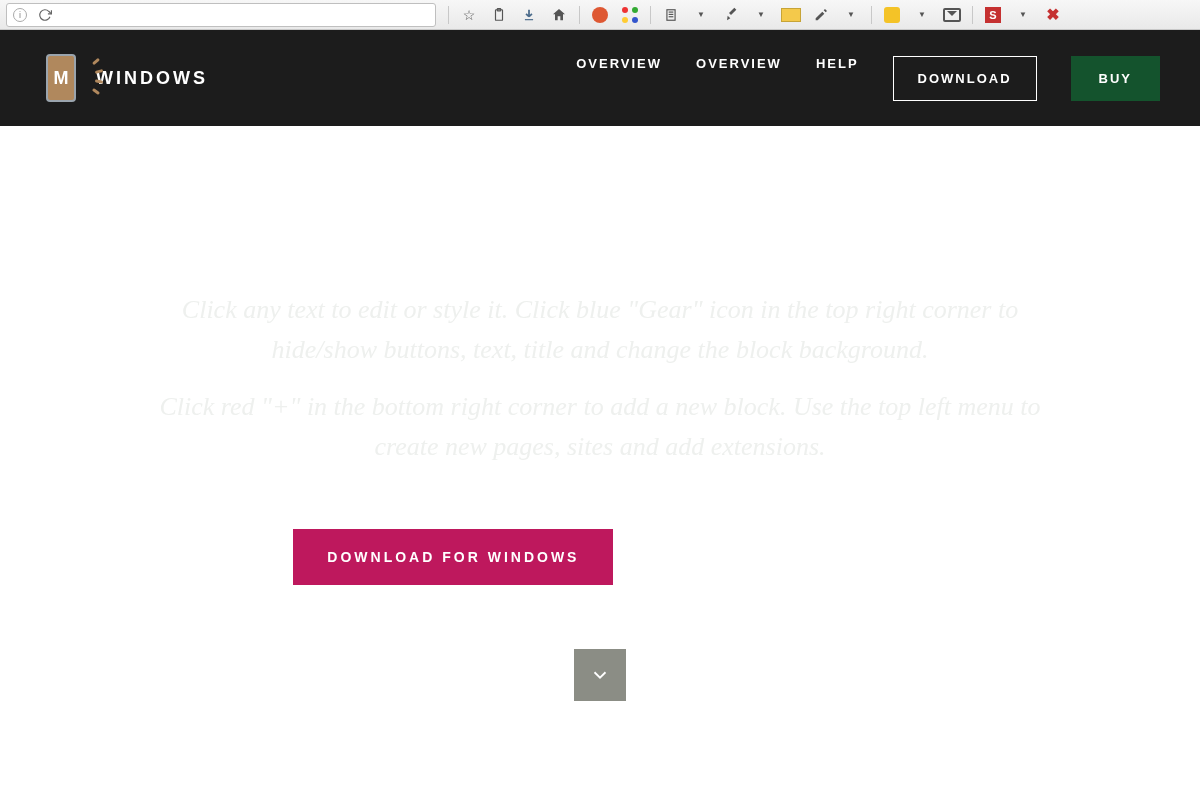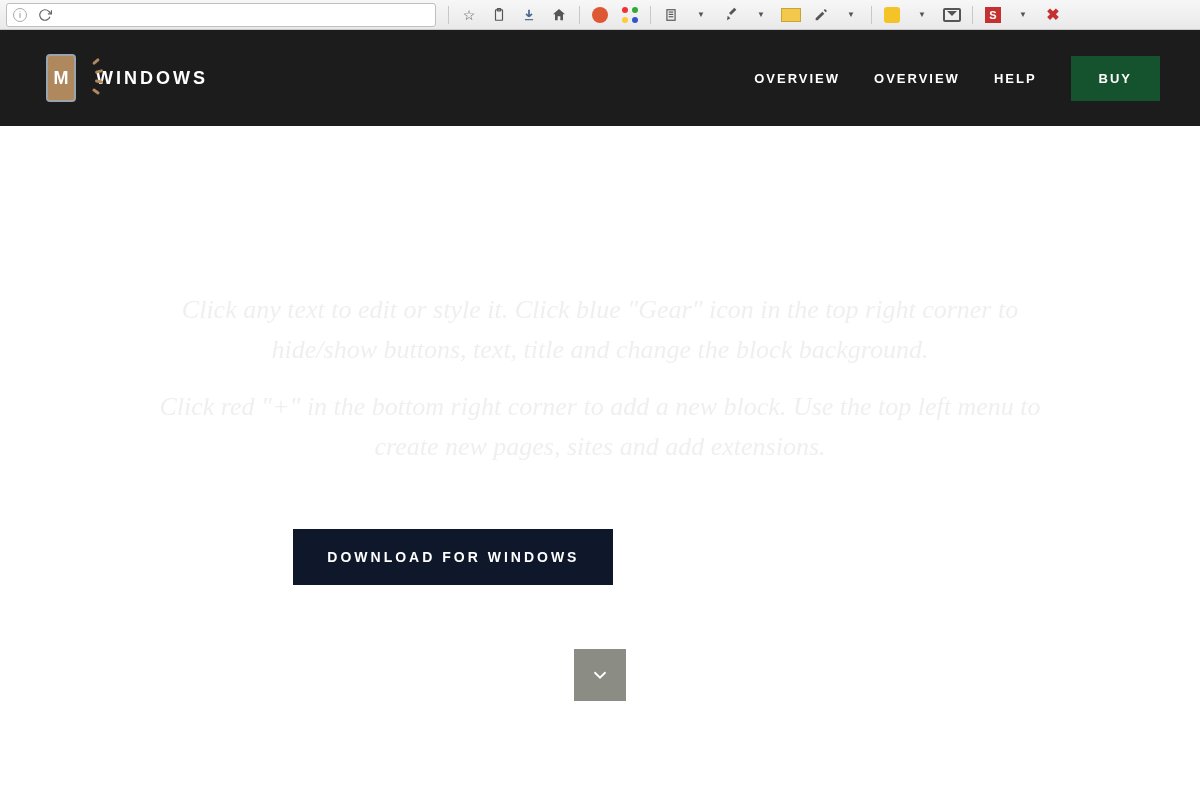--- a/index.html
+++ b/index.html
@@ -27,39 +27,39 @@
 
   
   .site-header{height:96px;background:#1c1c1c;display:flex;align-items:center;padding:0 40px;color:#fff}
   .logo{display:flex;align-items:center;gap:14px}
   .logo-mark{position:relative;width:42px;height:52px;display:flex;align-items:center;justify-content:center}
   .phone{width:30px;height:48px;border:2px solid #9aa4ad;border-radius:4px;background:#b0885d;display:flex;align-items:center;justify-content:center}
   .phone span{color:#fff;font-weight:bold;font-size:18px}
   .rays{position:absolute;right:-10px;top:8px}
   .rays i{position:absolute;width:8px;height:3px;background:#b0885d;border-radius:2px}
   .brand{font-weight:800;letter-spacing:3px;font-size:18px}
-  .nav{margin-left:auto;display:flex;align-items:center;gap:34px}
+  .nav{margin-left:auto;display:flex;gap:34px}
   .nav a{color:#fff;text-decoration:none;font-size:13px;font-weight:700;letter-spacing:2px}
   .btn-outline{border:1px solid #fff;padding:14px 24px;font-size:13px;font-weight:700;letter-spacing:2px;cursor:pointer;background:transparent;color:#fff}
   .btn-solid{background:#14532d;border:none;padding:15px 28px;font-size:13px;font-weight:700;letter-spacing:2px;cursor:pointer;color:#fff}
 
   
   .hero{position:relative;height:674px;overflow:hidden;display:flex;flex-direction:column;align-items:center;text-align:center;color:#fff;padding:56px 60px 0}
   .sky{position:absolute;inset:0;background:
       radial-gradient(ellipse 900px 520px at 52% 118%, rgba(255,255,255,0.95) 0%, rgba(255,255,255,0.55) 32%, rgba(255,255,255,0) 58%),
       radial-gradient(ellipse 720px 420px at 12% 132%, rgba(255,255,255,0.82) 0%, rgba(255,255,255,0) 55%),
       radial-gradient(ellipse 640px 380px at 92% 128%, rgba(255,255,255,0.78) 0%, rgba(255,255,255,0) 55%),
       linear-gradient(175deg,#4e6066 0%,#6a7a77 22%,#8c917b 45%,#b6ab86 68%,#d8cba2 86%,#efe6c8 100%);
       z-index:0}
   .sky::after{content:"";position:absolute;inset:0;background:rgba(20,25,24,0.18)}
   .hero>*{position:relative;z-index:1}
   .hero h1{font-size:82px;font-weight:800;letter-spacing:2px;line-height:1.05;margin-top:6px}
   .hero p{font-family:Georgia,'Times New Roman',serif;font-style:italic;font-size:26px;line-height:1.55;max-width:920px;margin-top:16px;color:#eef0ee}
   .hero-btns{display:flex;gap:22px;margin-top:62px}
-  .hero .dlw{background:#0f172a;border:none;color:#fff;padding:20px 34px;font-size:14px;font-weight:700;letter-spacing:3px;cursor:pointer}
+  .hero .dlw{background:#be185d;border:none;color:#fff;padding:20px 34px;font-size:14px;font-weight:700;letter-spacing:3px;cursor:pointer}
   .hero .dlm{background:transparent;border:1px solid #fff;color:#fff;padding:19px 34px;font-size:14px;font-weight:700;letter-spacing:3px;cursor:pointer}
   .scroll{margin-top:64px;width:52px;height:52px;background:#8b8d85;display:flex;align-items:center;justify-content:center;cursor:pointer}
   .scroll svg{stroke:#fff}
 </style>
 </head>
 <body>
 
 <div class="chrome">
   <div class="url-wrap">
     <span class="info">i</span>
@@ -158,20 +158,21 @@
         <i style="transform:rotate(10deg);top:20px;left:3px"></i>
         <i style="transform:rotate(35deg);top:30px;left:0"></i>
       </div>
     </div>
     <span class="brand">WINDOWS</span>
   </div>
   <div class="nav">
     <a href="#">OVERVIEW</a>
     <a href="#">OVERVIEW</a>
     <a href="#">HELP</a>
+    <button class="btn-outline">DOWNLOAD</button>
     <button class="btn-solid">BUY</button>
   </div>
 </div>
 
 <div class="hero">
   <div class="sky"></div>
   <h1>FULL SCREEN INTRO</h1>
   <p>Click any text to edit or style it. Click blue "Gear" icon in the top right corner to hide/show buttons, text, title and change the block background.</p>
   <p>Click red "+" in the bottom right corner to add a new block. Use the top left menu to create new pages, sites and add extensions.</p>
   <div class="hero-btns">

